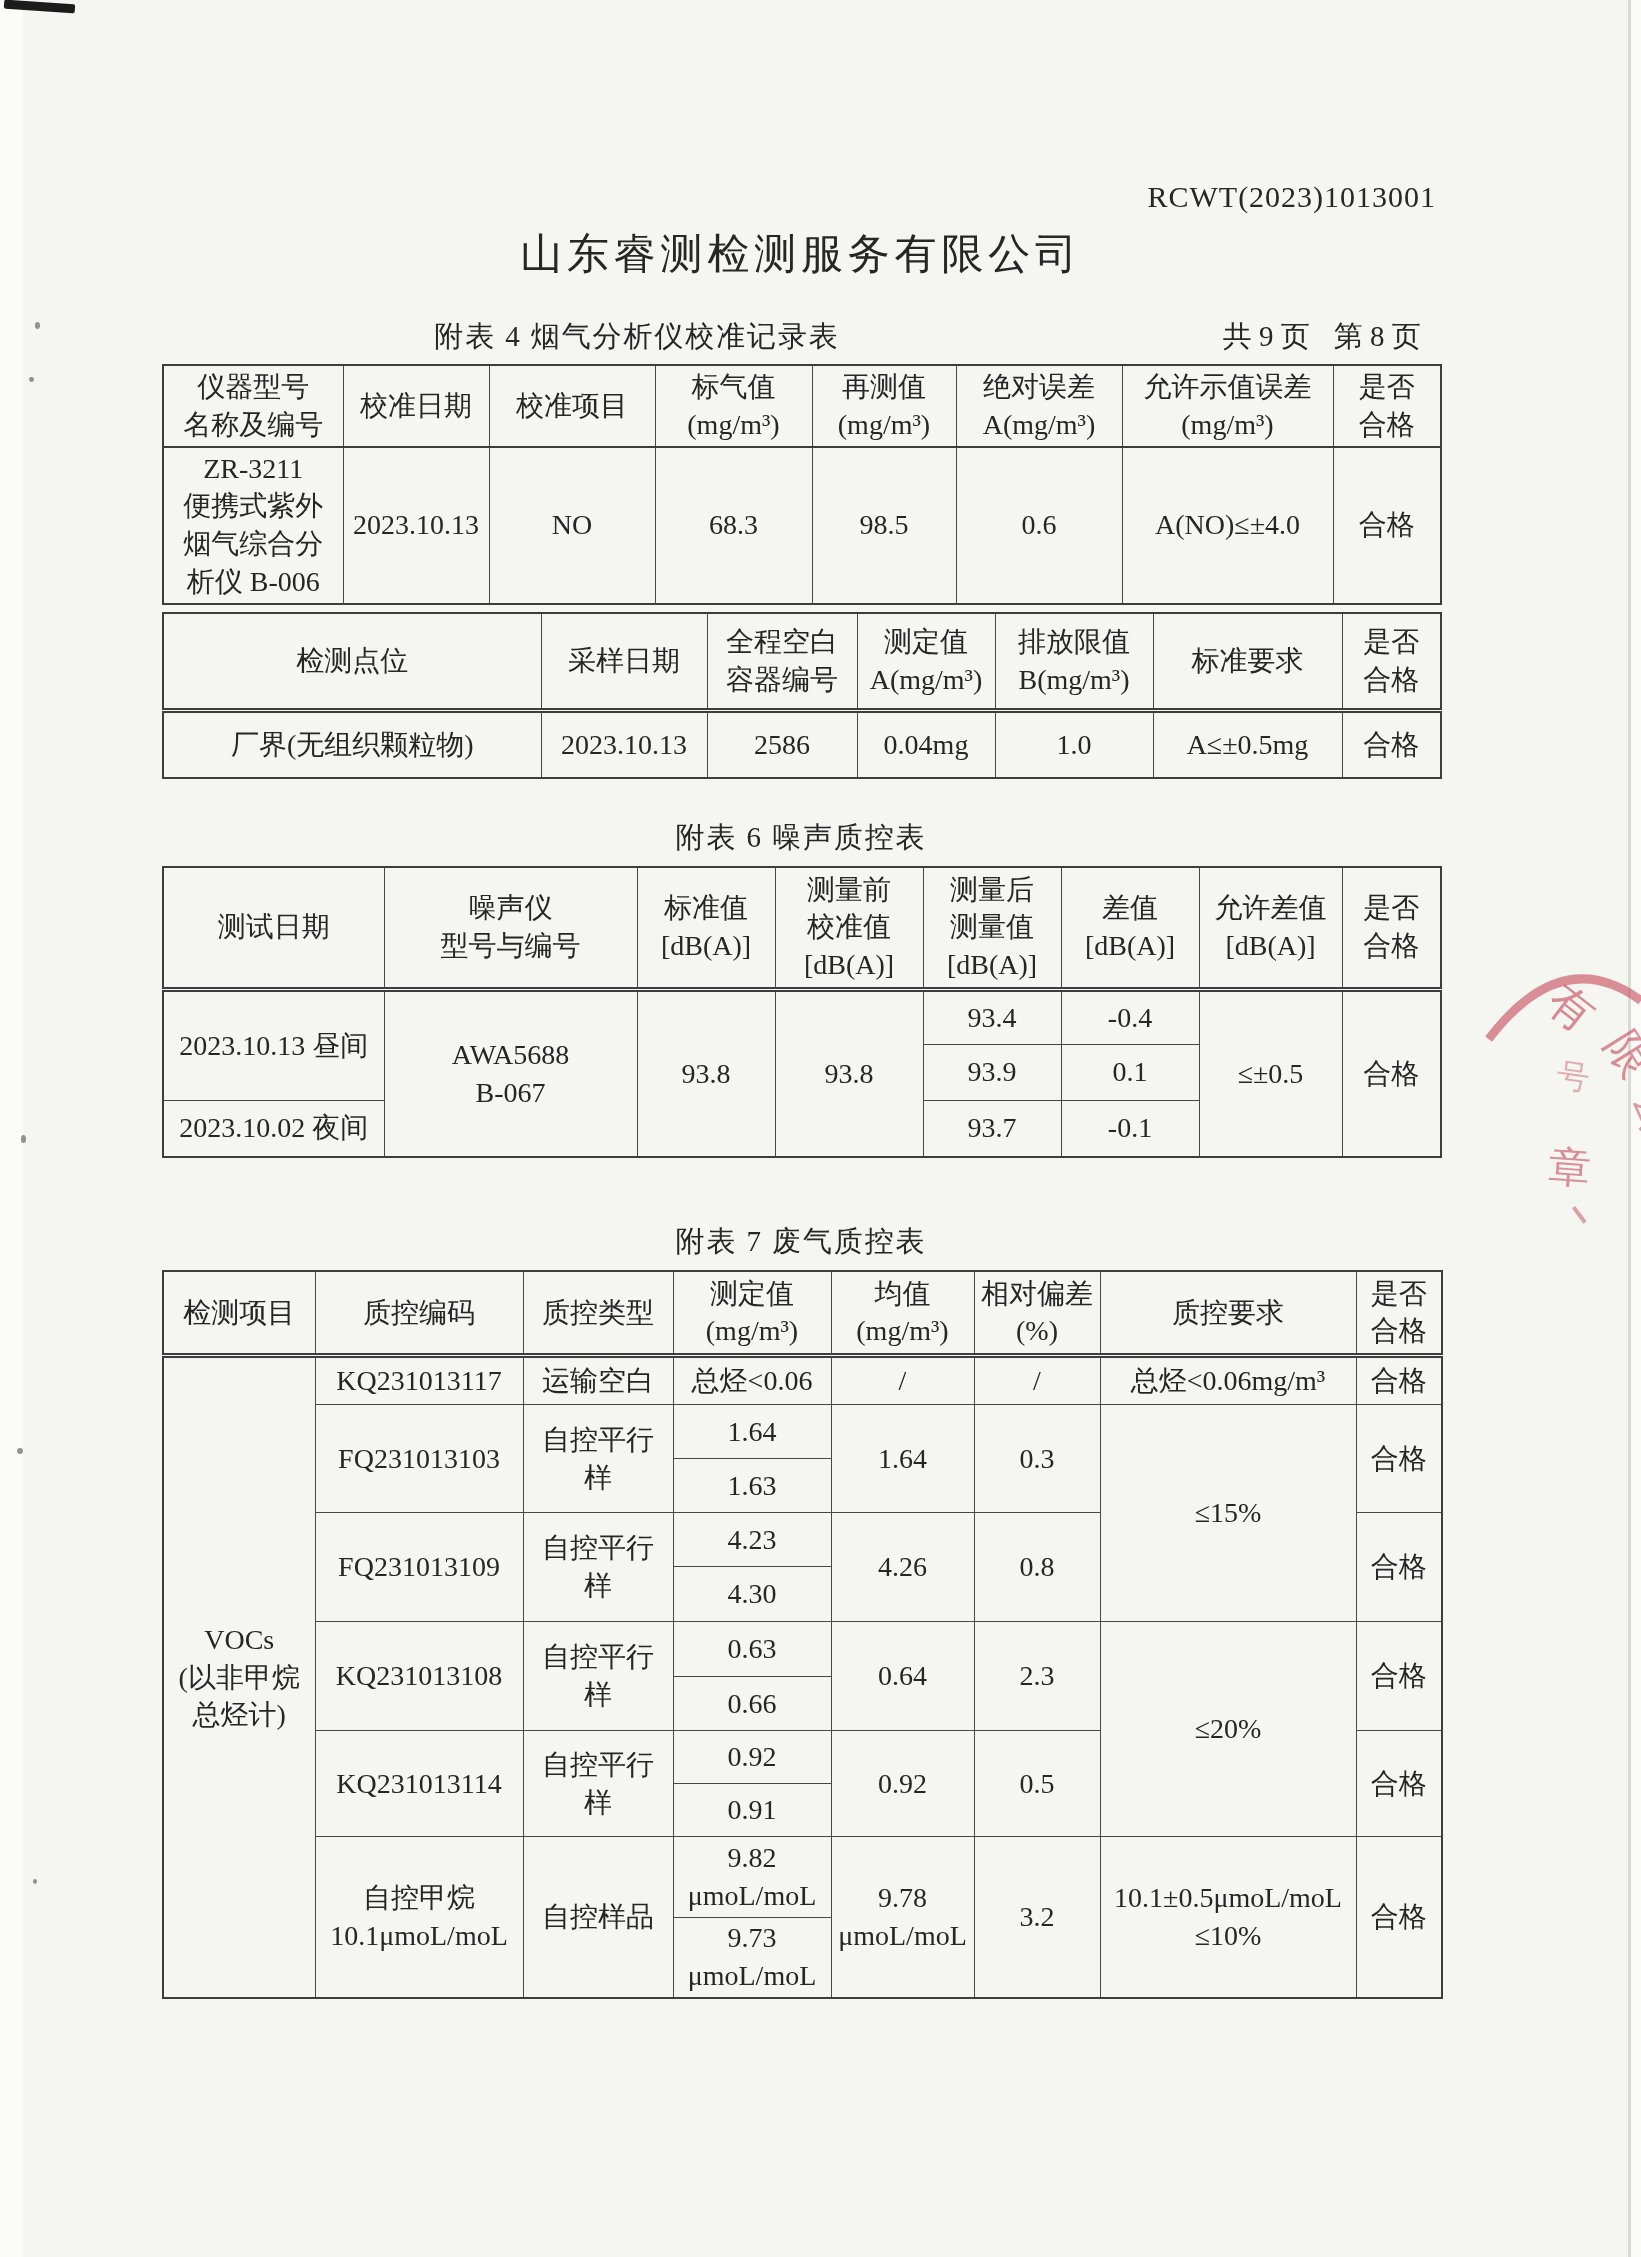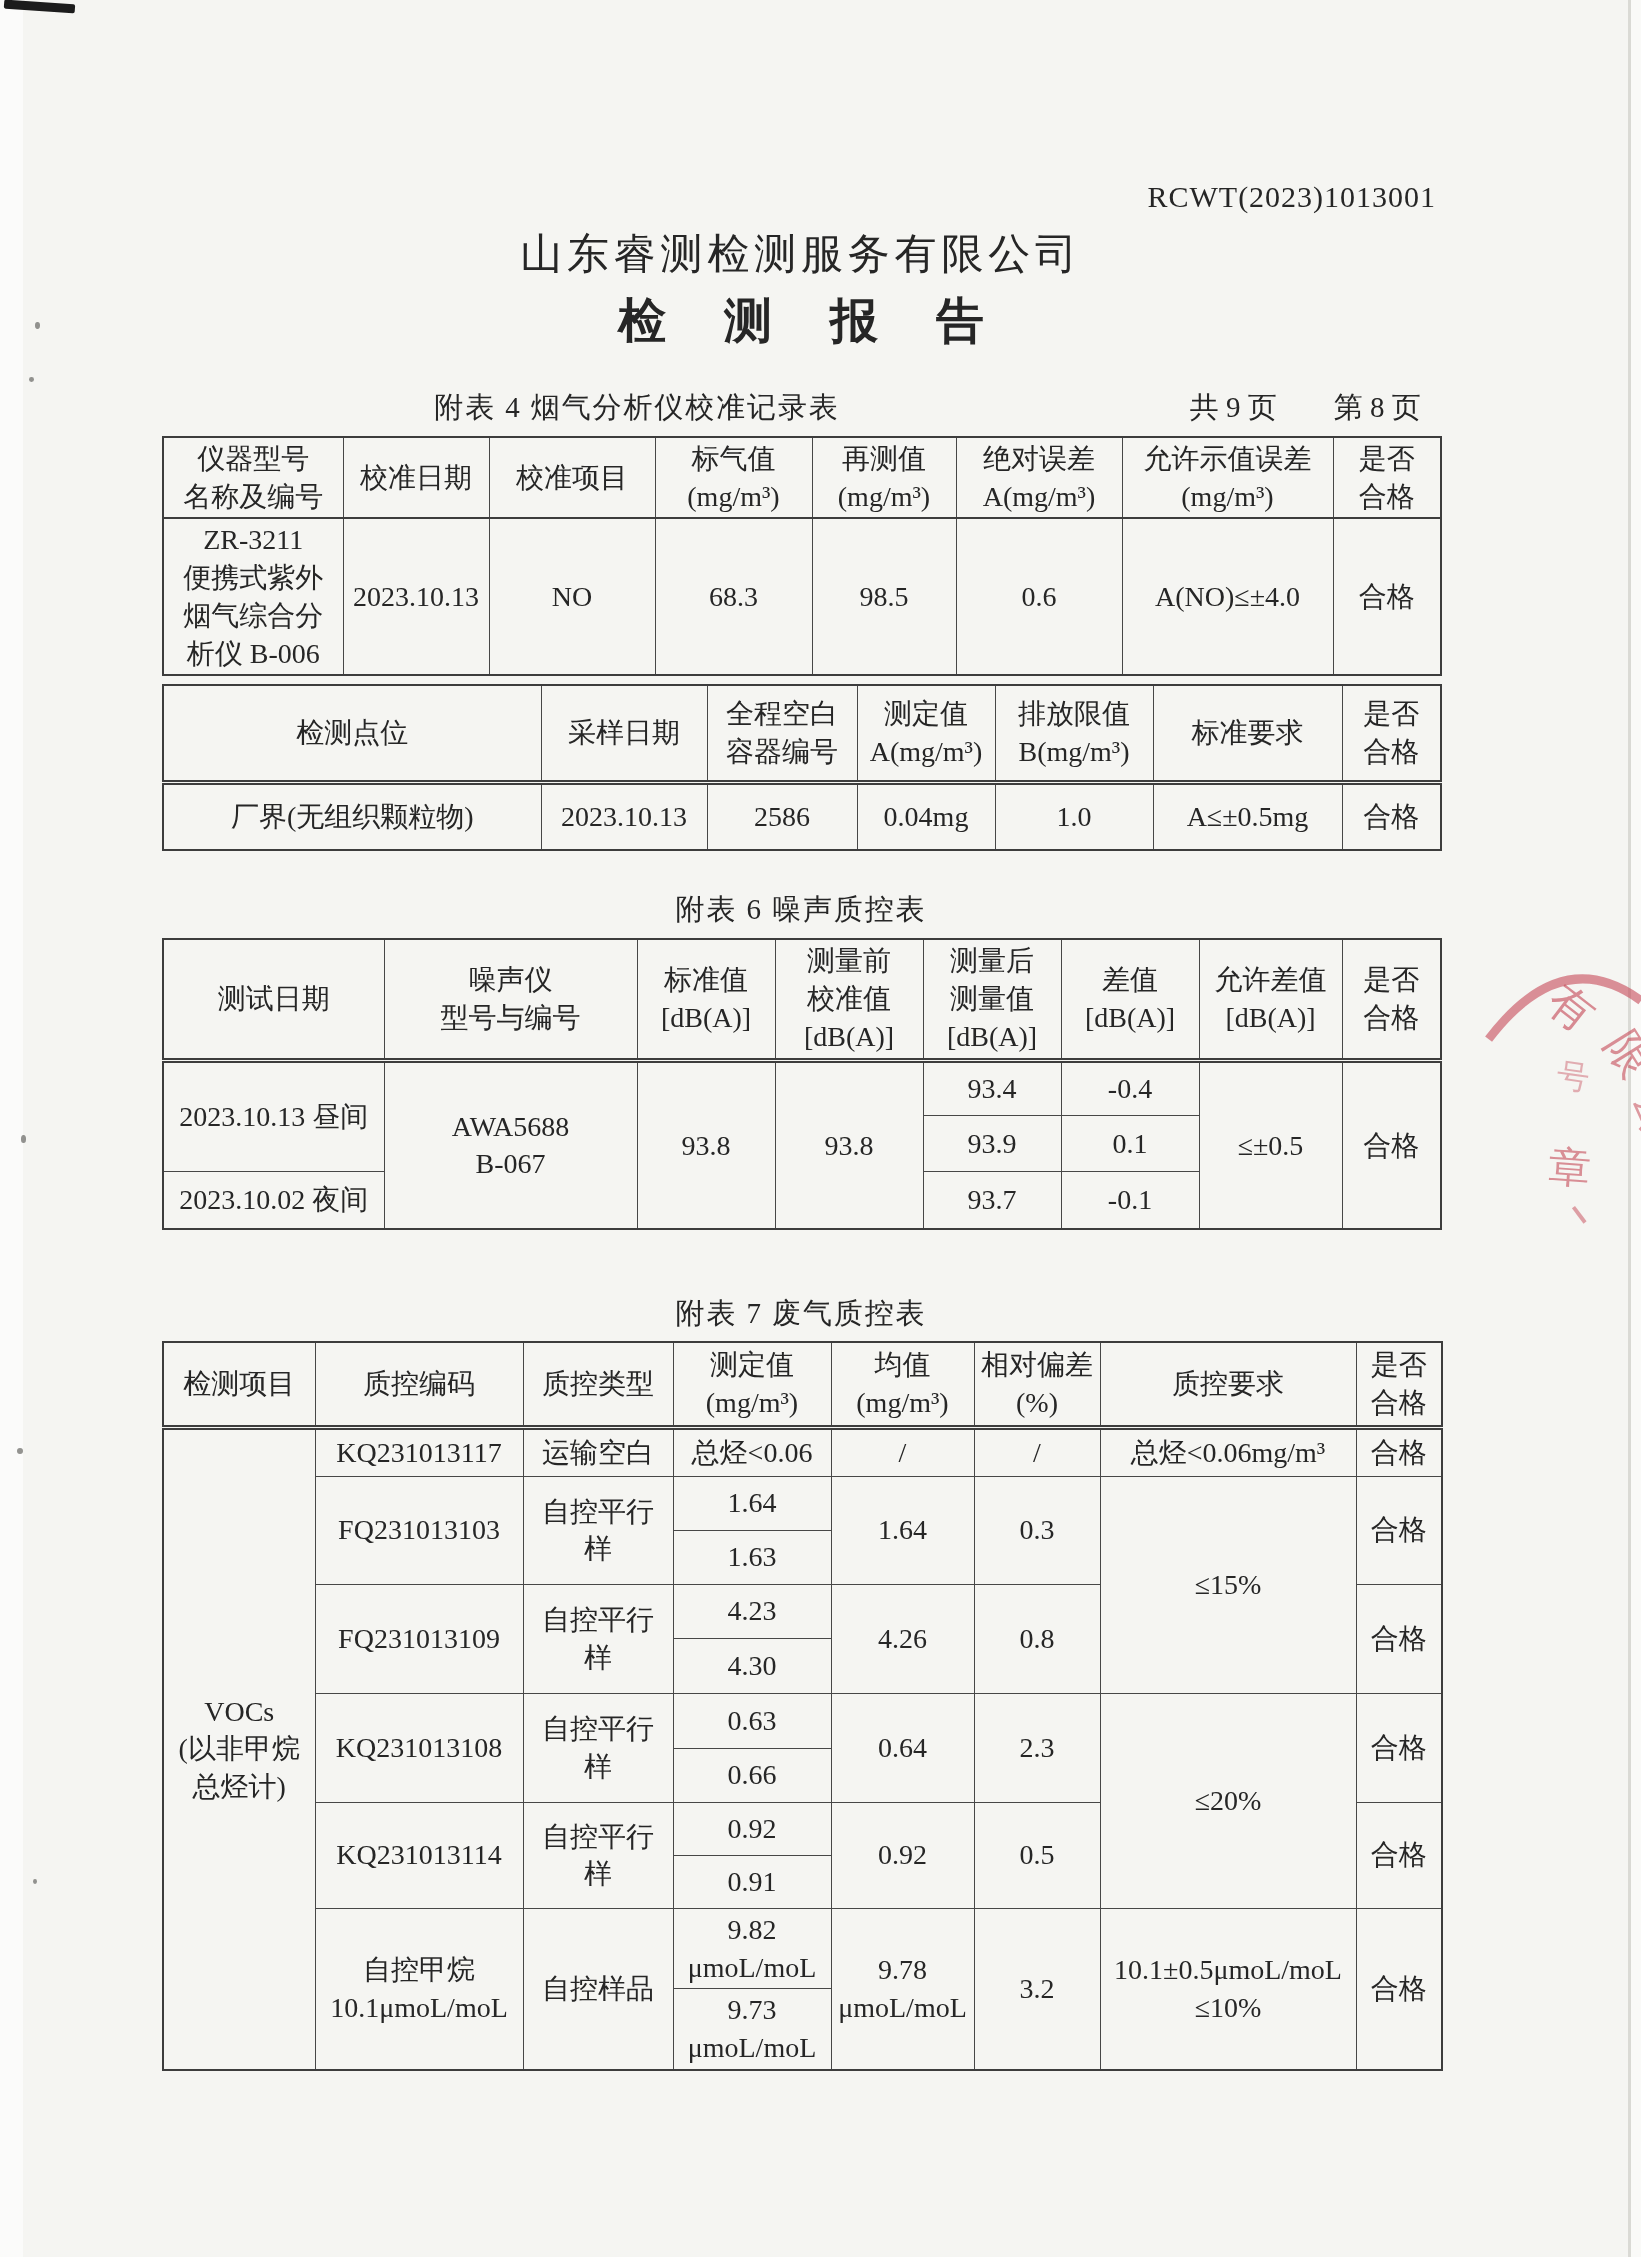--- a/index.html
+++ b/index.html
@@ -15,21 +15,21 @@
   .corner-mark{position:absolute;left:3.9px;top:1.9px;width:71px;height:8.7px;background:#1c1c1c;transform:rotate(4deg);border-radius:1.9px}
   .speck{position:absolute;background:#5a5a58;border-radius:50%;opacity:.65}
 
   .content{position:absolute;left:162px;top:0;width:1278px}
   .report-no{margin-top:180px;text-align:right;font-size:30px;letter-spacing:1px;padding-right:3.9px}
   .company{margin-top:11.6px;text-align:center;font-size:42px;letter-spacing:4.8px}
   .title{margin-top:7.7px;text-align:center;font-size:48px;font-weight:700;letter-spacing:23px;text-indent:23px}
 
   .caption-row{margin-top:35px;display:flex;align-items:baseline;font-size:29px}
   .caption-row .cap{flex:1;text-align:center;letter-spacing:1.9px}
-  .pagination{width:328px;display:flex;justify-content:flex-end;gap:57px;padding-right:19.3px;font-size:29px}
+  .pagination{width:328px;display:flex;justify-content:flex-end;gap:24px;padding-right:19.3px;font-size:29px}
 
   .cap-line{text-align:center;font-size:29px;letter-spacing:1.9px}
   .cap5{margin-top:37px}.cap6{margin-top:39px}.cap7{margin-top:64px}
 
   table.t{width:1278px;border-collapse:collapse;table-layout:fixed;margin-top:7.7px;font-size:28px;border:2.9px solid #3d3d3d}
   .t th,.t td{
     border:1.9px solid #474747;text-align:center;vertical-align:middle;
     white-space:pre-line;font-weight:400;padding:1.9px 5.8px;line-height:1.35;
   }
   .t5 thead th,.t6 thead th,.t7 thead th{border-bottom:5.8px double #3d3d3d}
@@ -51,21 +51,20 @@
   <div class="speck" style="left:29px;top:377px;width:4.8px;height:4.8px"></div>
   <div class="speck" style="left:21px;top:1135px;width:4.8px;height:7.7px"></div>
   <div class="speck" style="left:17.4px;top:1448px;width:5.8px;height:5.8px"></div>
   <div class="speck" style="left:33px;top:1879px;width:3.9px;height:4.8px"></div>
   <div class="edge-right-fill"></div>
   <div class="edge-right"></div>
 
   <div class="content">
     <div class="report-no">RCWT(2023)1013001</div>
     <div class="company">山东睿测检测服务有限公司</div>
-    <div class="title">检 测 报 告</div>
 
     <div class="caption-row">
       <div class="cap">附表 4 烟气分析仪校准记录表</div>
       <div class="pagination">
         <span>共 9 页</span>
         <span>第 8 页</span>
       </div>
     </div>
 
     <table class="t t4">

